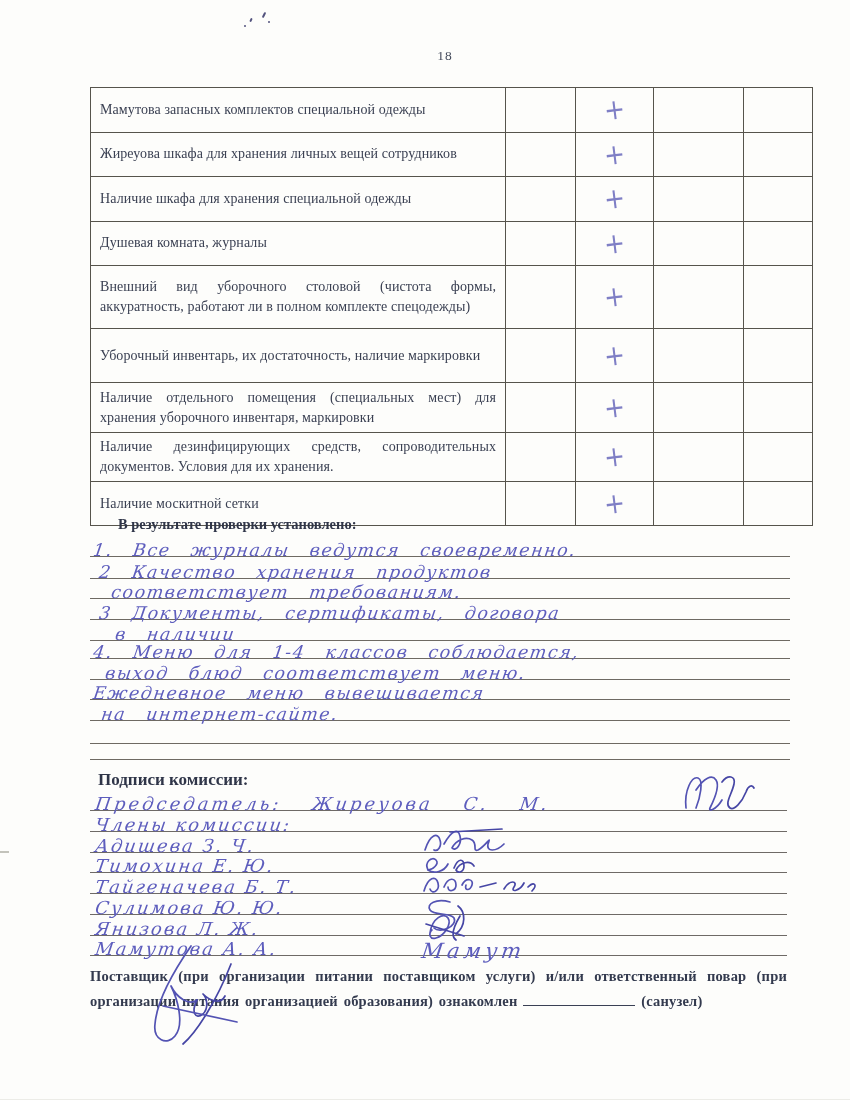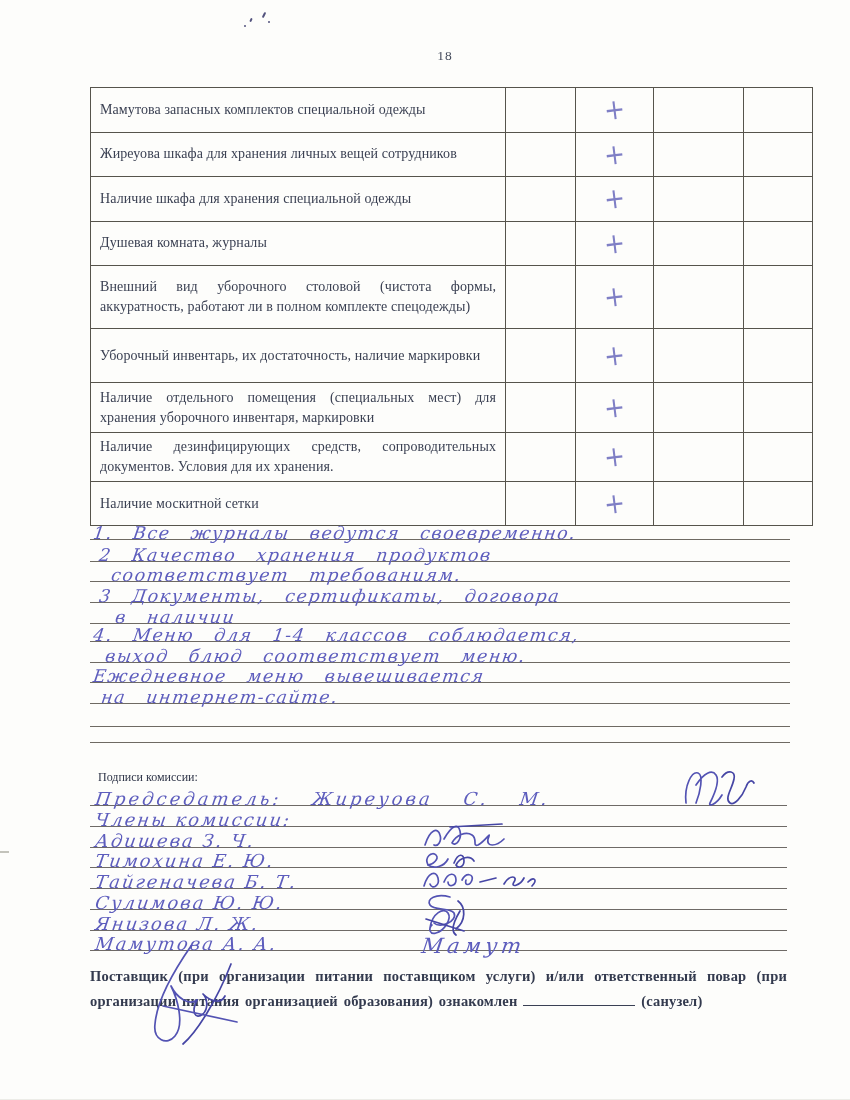--- a/index.html
+++ b/index.html
@@ -53,21 +53,21 @@
 
   
   .results{position:absolute;left:90px;top:516px;width:700px;}
   .results-heading{font-weight:bold;font-size:14.5px;margin-left:28px;color:#2f3548;}
   .rlines{margin-top:4px;}
   .rline{position:relative;border-bottom:1px solid #6e6a63;}
   .rline .hw{position:absolute;bottom:-4px;font-size:17.5px;letter-spacing:1.5px;word-spacing:13px;}
 
   
   .sigblock{position:absolute;left:90px;top:770px;width:697px;}
-  .sig-heading{font-weight:normal;font-size:12px;margin-left:8px;color:#2f3548;}
+  .sig-heading{font-weight:bold;font-size:17px;margin-left:8px;color:#2f3548;}
   .sigline{position:relative;border-bottom:1px solid #6e6a66;}
   .sigline .hw{position:absolute;bottom:-4px;left:4px;font-size:18px;letter-spacing:2px;}
   .sigline.chair .hw{word-spacing:22px;letter-spacing:3px;}
   .sigline .scribble{position:absolute;left:330px;bottom:-6px;}
   .sigline.chair .scribble{left:588px;bottom:-4px;}
   .sigline .hw.sig-text{left:330px;font-size:21px;letter-spacing:4px;bottom:-8px;}
 
   
   .footer{
     position:absolute;left:90px;top:964px;width:697px;
@@ -164,20 +164,21 @@
         <td class="lbl">Наличие москитной сетки</td>
         <td class="mc"><span class="plus"></span></td>
         <td class="mc"><span class="plus">+</span></td>
         <td class="mc"><span class="plus"></span></td>
         <td class="mc"><span class="plus"></span></td>
       </tr>
     </tbody>
   </table>
 
   <div class="results">
+    <div class="results-heading">В результате проверки установлено:</div>
     <div class="rlines">
       <div class="rline" style="height:19px">
           <span class="hw" style="left:2px">1. Все журналы ведутся своевременно.</span>
         </div>
       <div class="rline" style="height:21px">
           <span class="hw" style="left:8px">2 Качество хранения продуктов</span>
         </div>
       <div class="rline" style="height:19px">
           <span class="hw" style="left:20px">соответствует требованиям.</span>
         </div>

